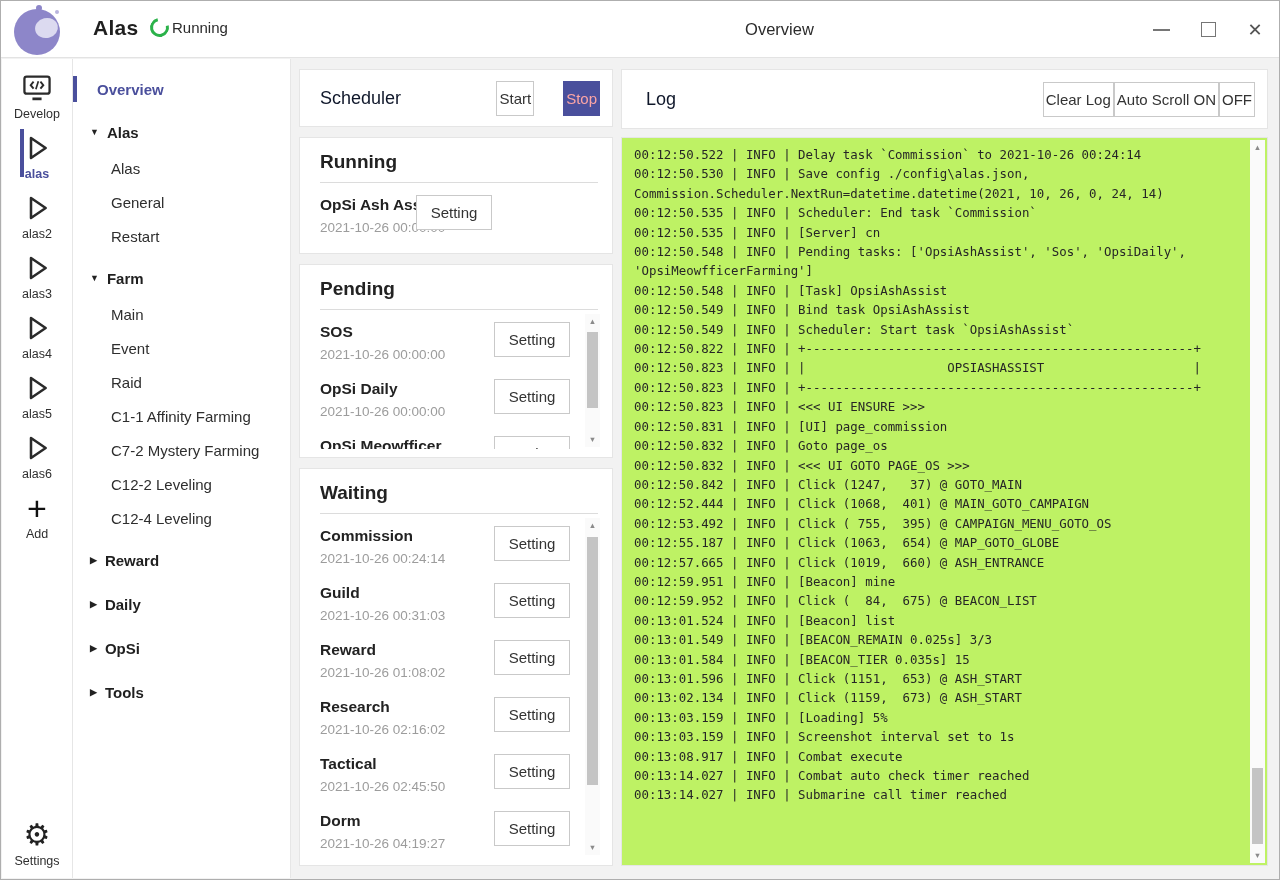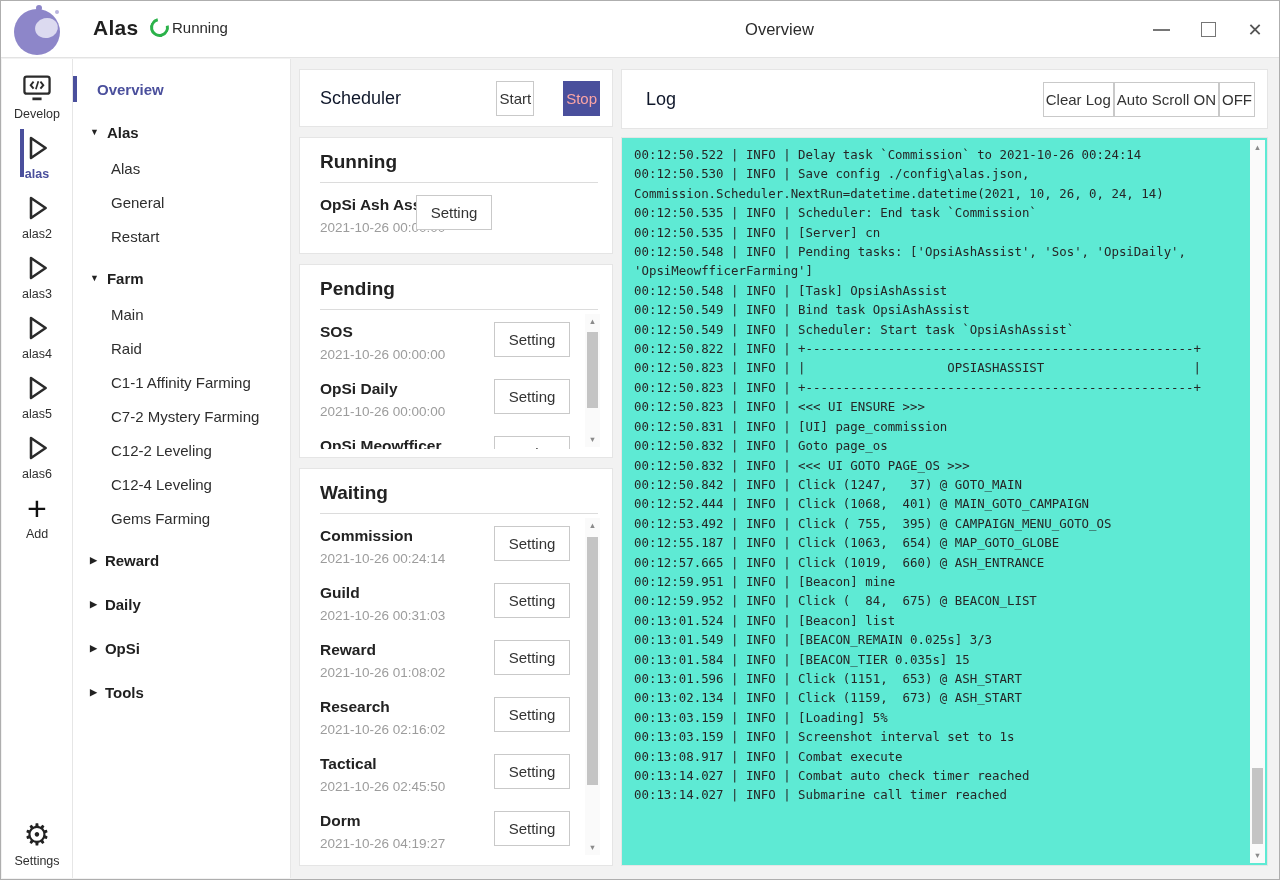--- a/index.html
+++ b/index.html
@@ -82,21 +82,21 @@
 
   
   .sb { position:absolute; top:0; bottom:2px; right:0; width:15px; background:#fafafa; display:flex; flex-direction:column; }
   .sb-arrow { height:15px; display:flex; align-items:center; justify-content:center; font-size:7.5px; color:#8a8a8a; }
   .sb-track { flex:1; position:relative; }
   .sb-thumb { position:absolute; left:2px; right:2px; background:#c4c4c4; }
 
   
   .log-header { height:60px; display:flex; align-items:center; padding:0 12px 0 24px; }
   .log-header .btns { margin-left:auto; display:flex; }
-  .log-body { position:relative; flex:1; background:#5eead4; border:1px solid #e5e5e5; overflow:hidden; }
+  .log-body { position:relative; flex:1; background:#bef264; border:1px solid #e5e5e5; overflow:hidden; }
   .log-lines { position:absolute; inset:7px 24px 4px 12px; overflow:hidden; }
   .log-line { font-family:"DejaVu Sans Mono",monospace; font-size:12.4px; line-height:19.4px; color:#262626; white-space:pre; }
 </style>
 </head>
 <body>
 
 <div class="window">
 
   <header class="titlebar">
     <div class="logo">
@@ -245,20 +245,24 @@
         <div class="nav-row group">
           <span class="arrow">▼</span>
           <span class="nav-label">Farm</span>
         </div>
 
         <div class="nav-row child">
 
           <span class="nav-label">Main</span>
         </div>
 
+        <div class="nav-row child">
+
+          <span class="nav-label">Event</span>
+        </div>
 
         <div class="nav-row child">
 
           <span class="nav-label">Raid</span>
         </div>
 
         <div class="nav-row child">
 
           <span class="nav-label">C1-1 Affinity Farming</span>
         </div>
@@ -271,24 +275,20 @@
         <div class="nav-row child">
 
           <span class="nav-label">C12-2 Leveling</span>
         </div>
 
         <div class="nav-row child">
 
           <span class="nav-label">C12-4 Leveling</span>
         </div>
 
-        <div class="nav-row child">
-
-          <span class="nav-label">Gems Farming</span>
-        </div>
 
         <div class="nav-row group">
           <span class="arrow">▶</span>
           <span class="nav-label">Reward</span>
         </div>
 
         <div class="nav-row group">
           <span class="arrow">▶</span>
           <span class="nav-label">Daily</span>
         </div>

